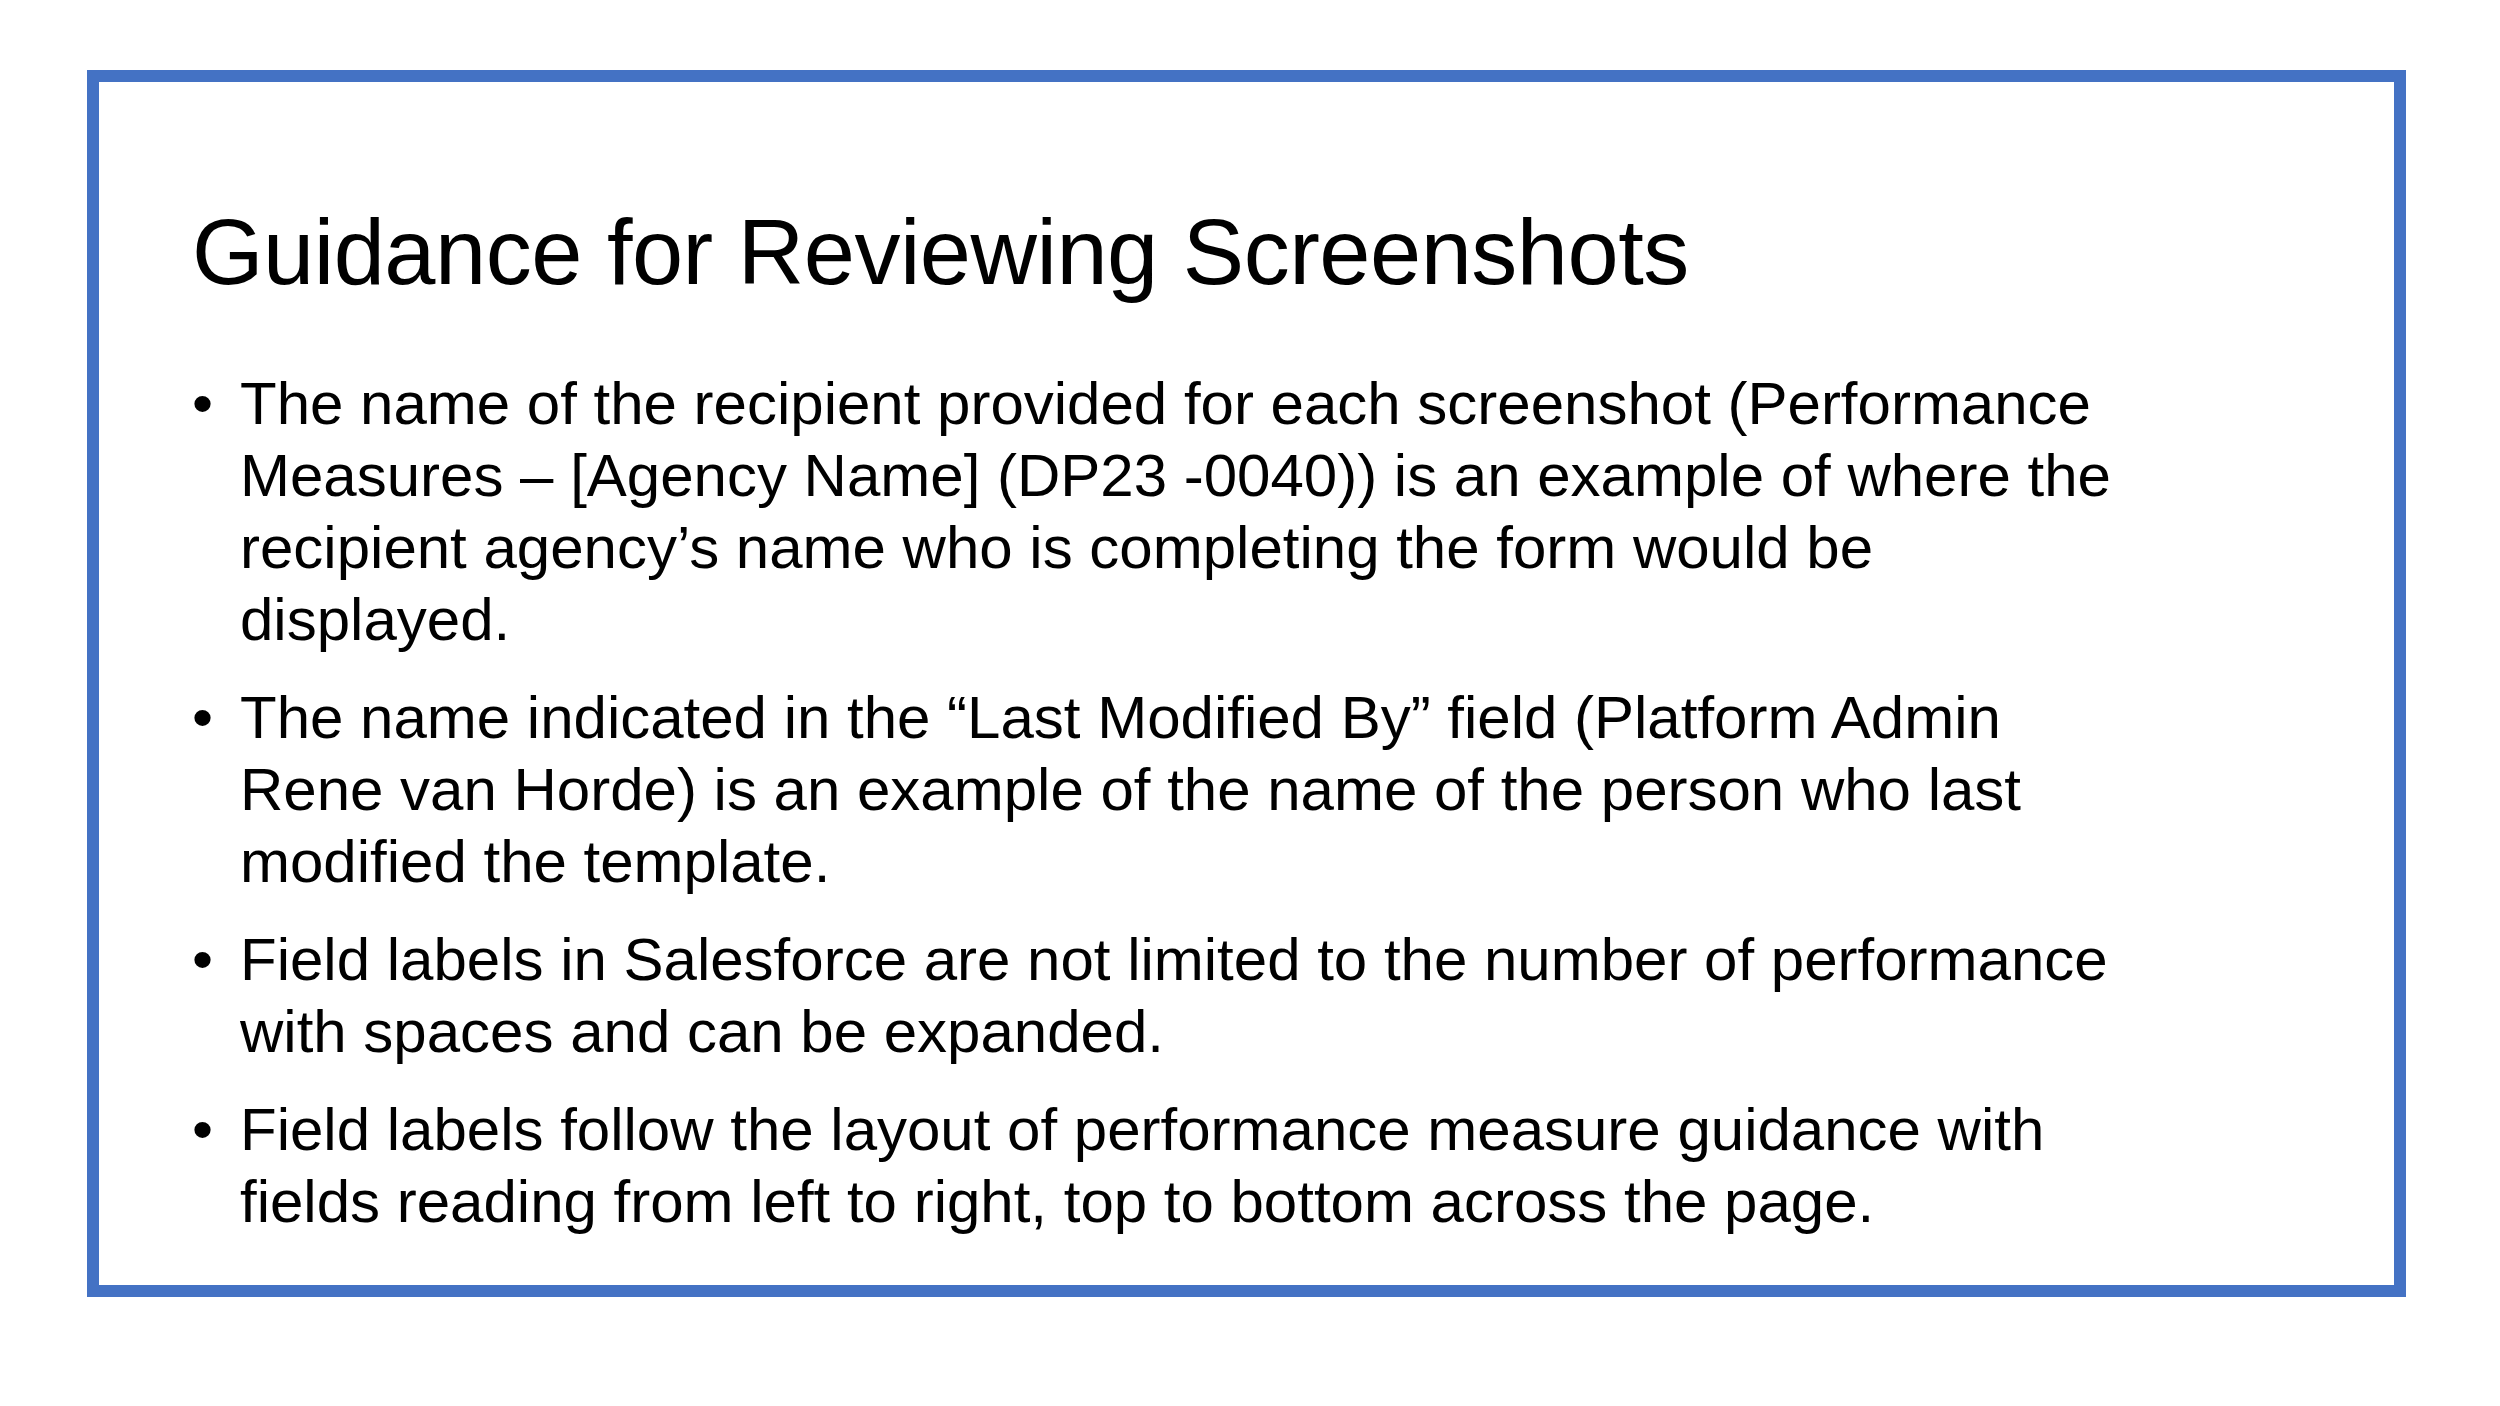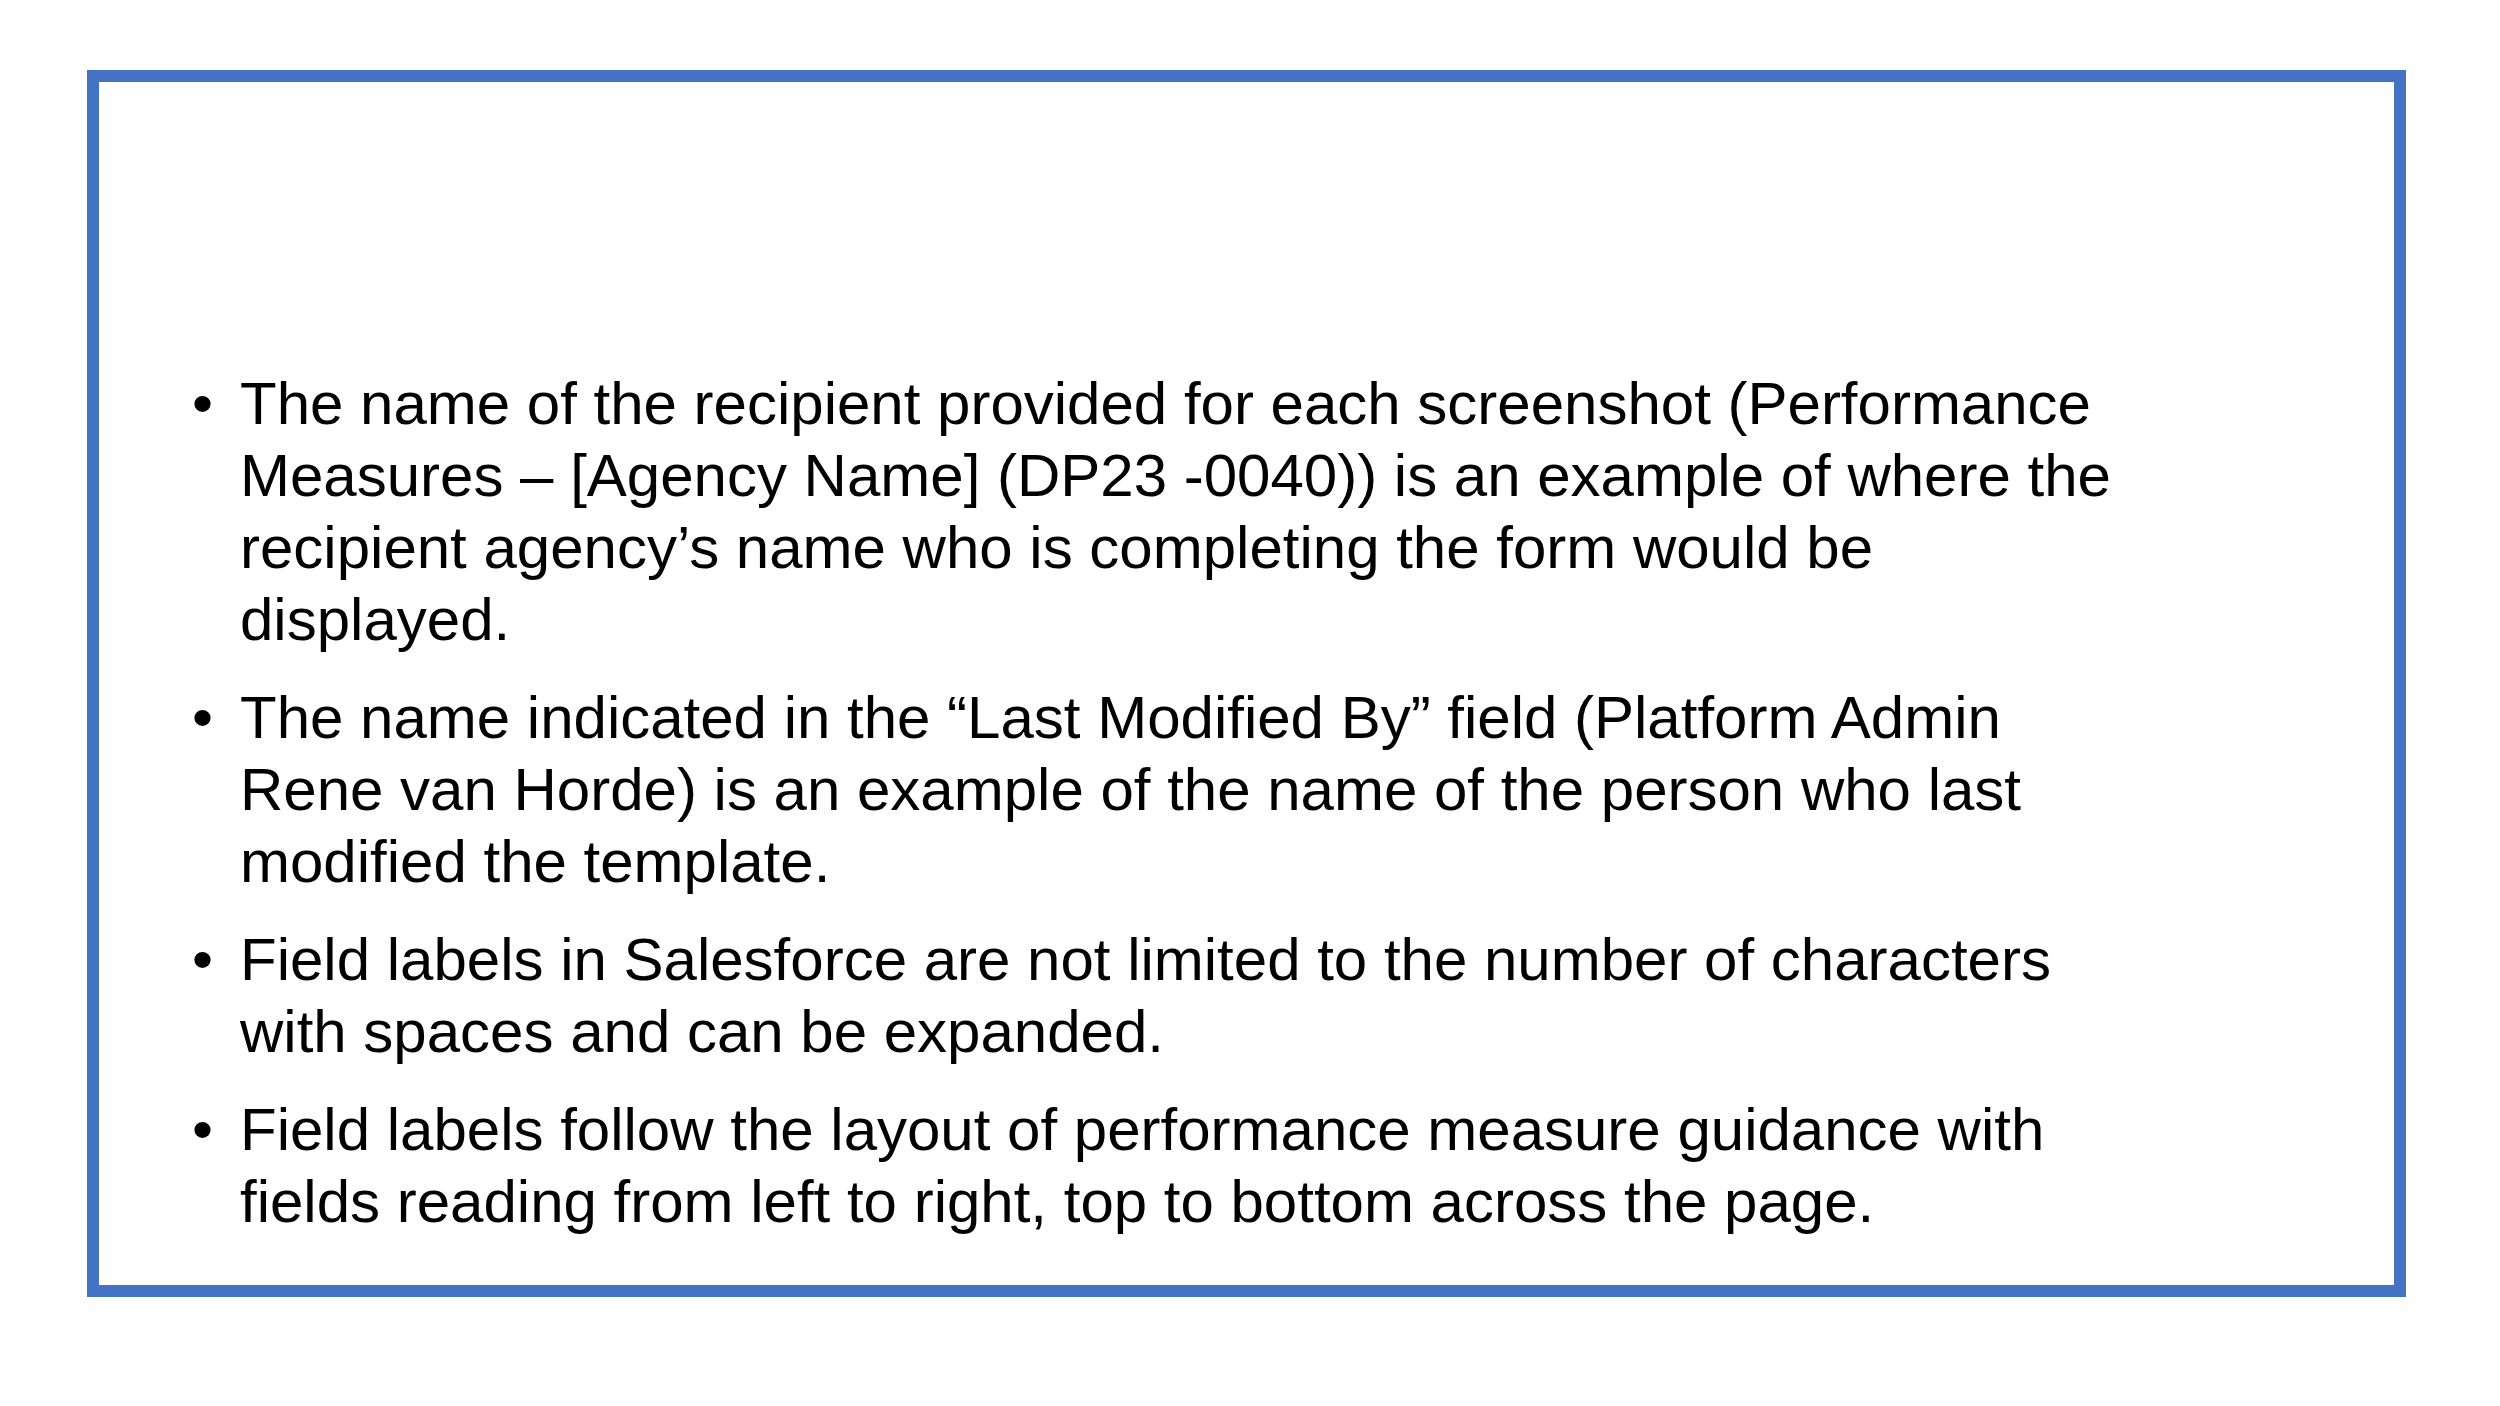--- a/index.html
+++ b/index.html
@@ -85,41 +85,42 @@
     white-space: pre-line;
   }
 </style>
 </head>
 <body>
 
 <div id="slide-canvas">
 
   <div id="slide-frame"></div>
 
+  <h1 id="slide-title">Guidance for Reviewing Screenshots</h1>
 
   <div id="bullet-list">
 
     <div class="bullet-item">
       <span class="bullet-marker">•</span>
       <span class="bullet-text">The name of the recipient provided for each screenshot (Performance
 Measures – [Agency Name] (DP23 -0040)) is an example of where the
 recipient agency’s name who is completing the form would be
 displayed.</span>
     </div>
 
     <div class="bullet-item">
       <span class="bullet-marker">•</span>
       <span class="bullet-text">The name indicated in the “Last Modified By” field (Platform Admin
 Rene van Horde) is an example of the name of the person who last
 modified the template.</span>
     </div>
 
     <div class="bullet-item">
       <span class="bullet-marker">•</span>
-      <span class="bullet-text">Field labels in Salesforce are not limited to the number of characters
+      <span class="bullet-text">Field labels in Salesforce are not limited to the number of performance
 with spaces and can be expanded.</span>
     </div>
 
     <div class="bullet-item">
       <span class="bullet-marker">•</span>
       <span class="bullet-text">Field labels follow the layout of performance measure guidance with
 fields reading from left to right, top to bottom across the page.</span>
     </div>
 
   </div>

